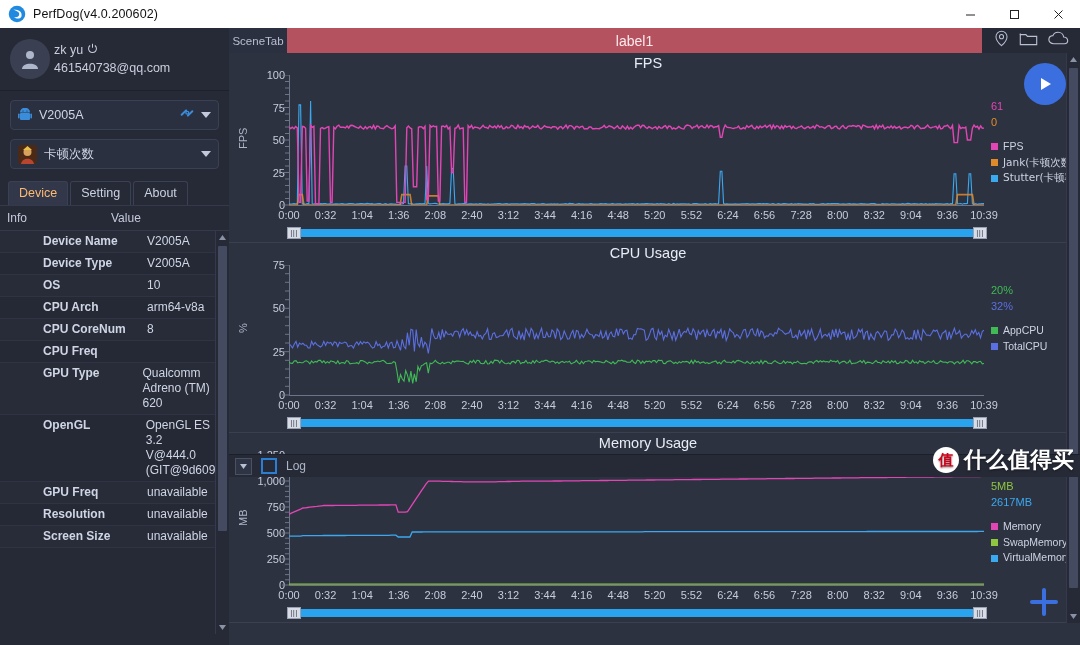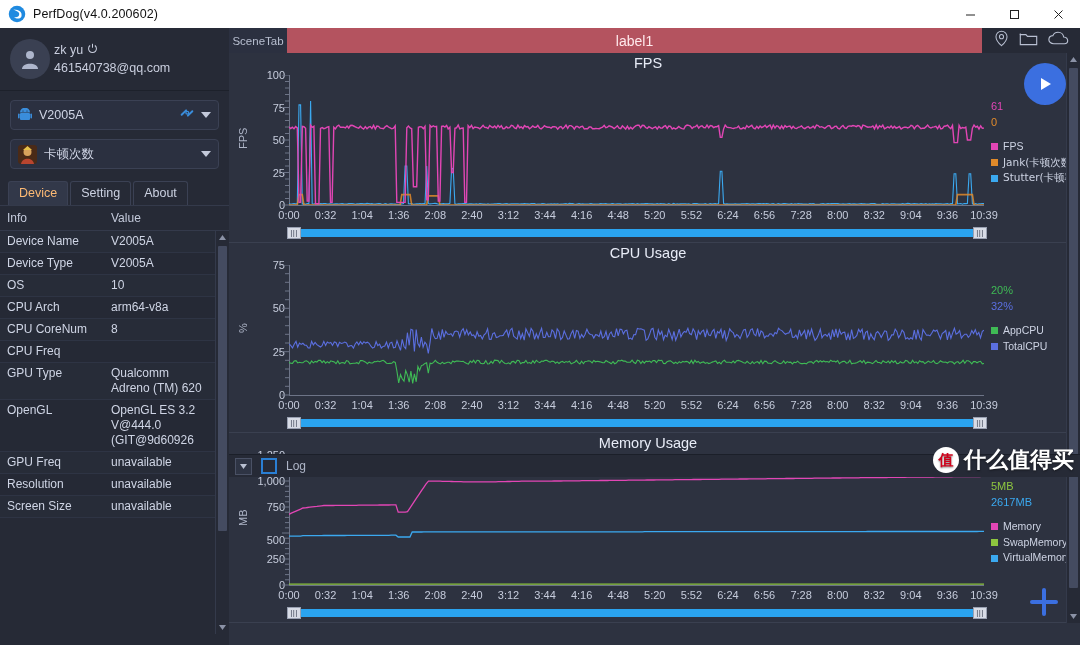--- a/index.html
+++ b/index.html
@@ -60,21 +60,21 @@
   .thead{display:flex;height:24px;align-items:center;background:#262a36;border-top:1px solid #343a4b;border-bottom:1px solid #343a4b;}
   .thead div{font-size:12px;color:#c4cadb;}
   .c1{width:105px;padding-left:7px;box-sizing:border-box;}
   .c2{flex:1 1 auto;padding-left:6px;box-sizing:border-box;}
 
   .tbody{position:relative;height:403px;overflow:hidden;}
   .row{display:flex;border-bottom:1px solid #2e3444;min-height:21px;align-items:flex-start;}
   .row:nth-child(even){background:#252935;}
   .row:nth-child(odd){background:#272c38;}
   .row div{font-size:12px;color:#cfd5e5;padding-top:3px;padding-bottom:3px;line-height:1.25;}
-  .row .c1{font-weight:normal;}
+  .row .c1{font-weight:bold;margin-left:36px;}
   .multi{white-space:pre-line;}
 
   .vscroll{
     position:absolute;right:0;top:0;width:13px;height:403px;background:#262a36;
     border-left:1px solid #343a4b;
   }
   .vscroll .up,.vscroll .down{height:13px;display:flex;align-items:center;justify-content:center;}
   .vscroll .thumb{position:absolute;left:2px;top:15px;width:9px;height:285px;background:#444b60;border-radius:1px;}
 
   
@@ -505,21 +505,21 @@
             </div>
           </div>
           <div class="sep" style="top: 189px;"></div>
         </div>
         <div class="chart">
           <div class="chart-title">Memory Usage</div>
           <div class="ylab" style="top: 93px;">MB</div>
           <div class="yticks">
             <div class="ytick" style="top: 130px;">0</div>
             <div class="ytick" style="top: 104px;">250</div>
-            <div class="ytick" style="top: 78px; margin-top: 7px;">500</div>
+            <div class="ytick" style="top: 78px;">500</div>
             <div class="ytick" style="top: 52px;">750</div>
             <div class="ytick" style="top: 26px;">1,000</div>
             <div class="ytick" style="top: 0px;">1,250</div>
           </div>
           <div class="axisline"></div>
           <div class="xaxisline"></div>
           <svg width="8" height="132" style="position: absolute; left: 53px; top: 22px;">
             <line x1="0" x2="7" y1="0.0" y2="0.0" stroke="#6d7487" stroke-width="1"></line>
             <line x1="3" x2="7" y1="5.2" y2="5.2" stroke="#6d7487" stroke-width="1"></line>
             <line x1="3" x2="7" y1="10.4" y2="10.4" stroke="#6d7487" stroke-width="1"></line>

